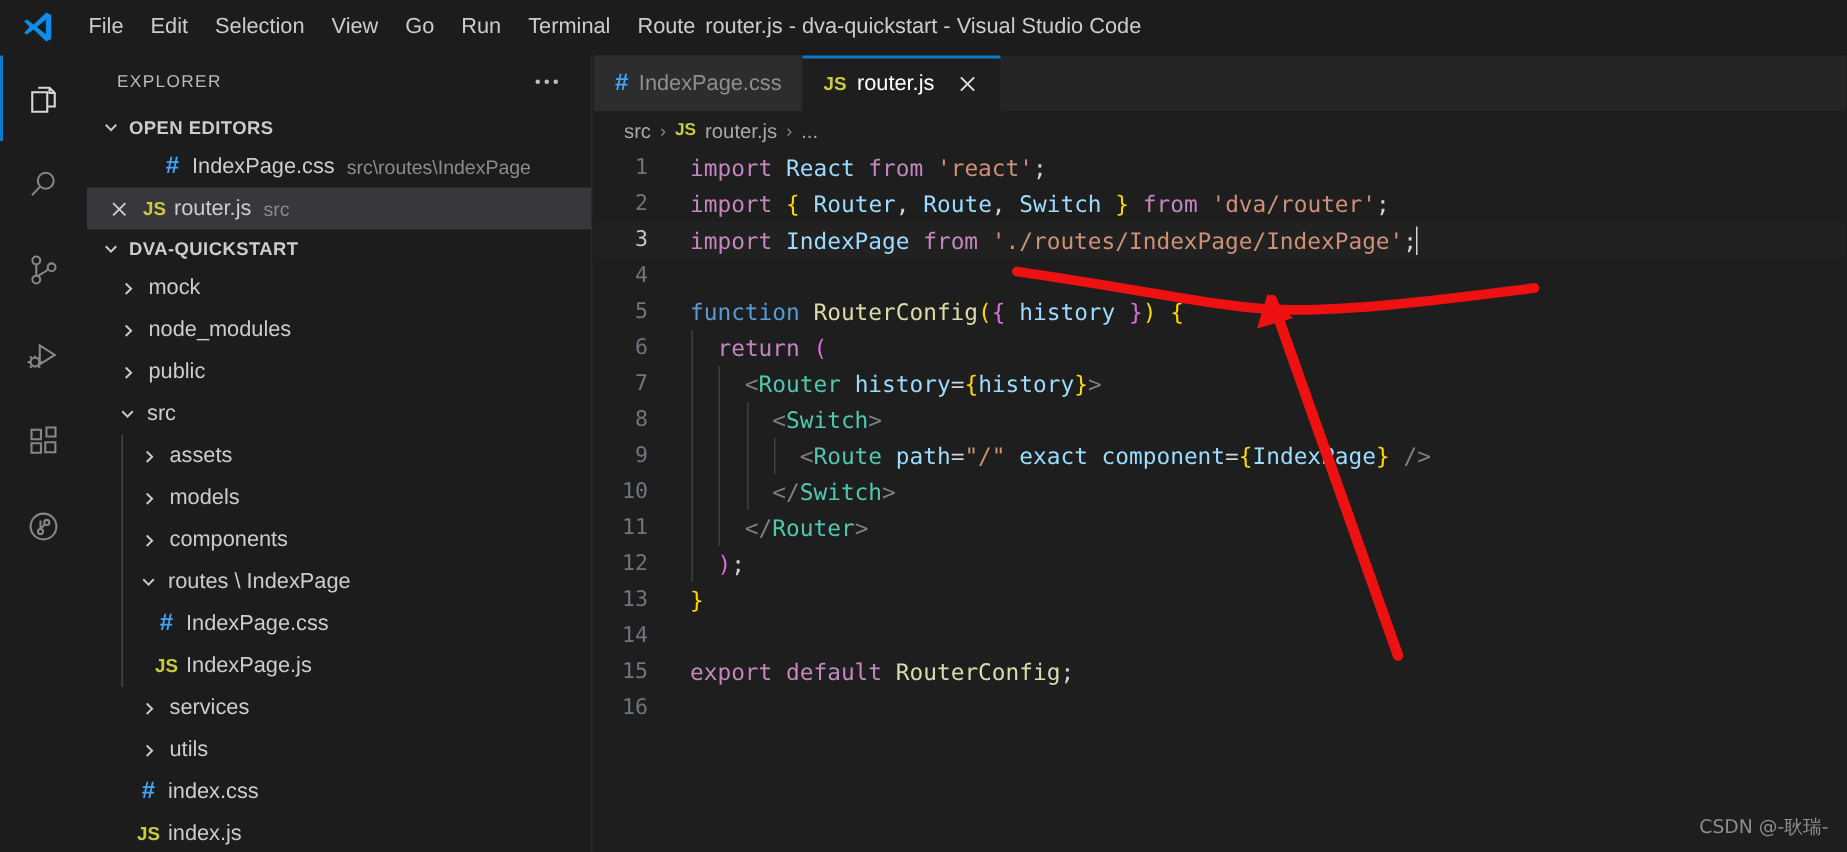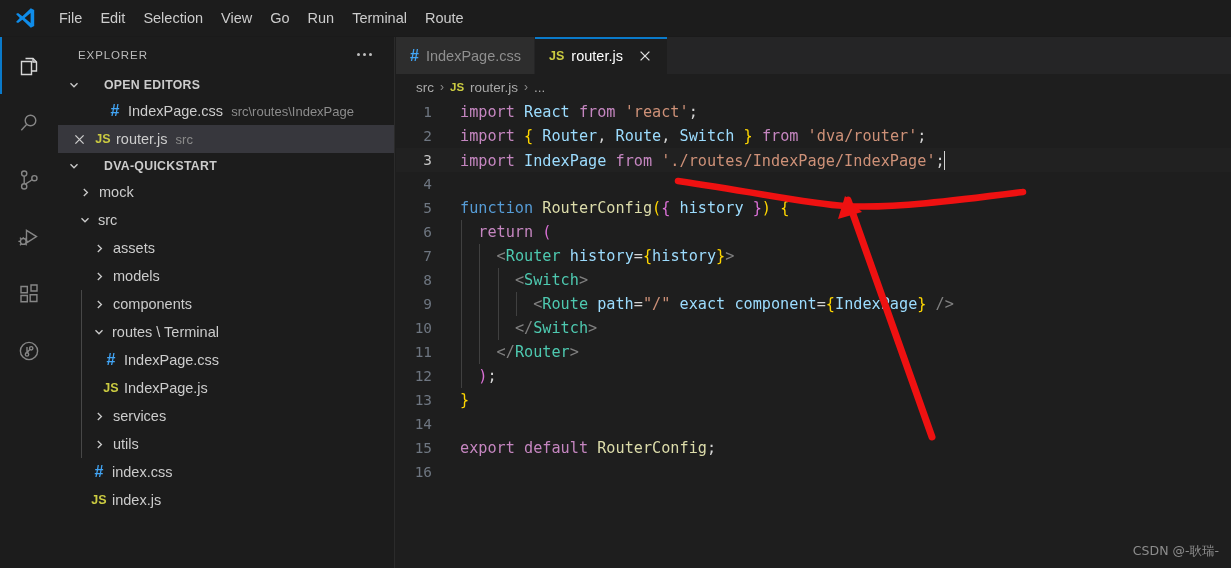--- a/index.html
+++ b/index.html
@@ -54,21 +54,21 @@
   }
   .sidebar-header {
     height: 35px; display: flex; align-items: center; justify-content: space-between;
     padding: 0 18px 0 20px;
   }
   .sidebar-title { font-size: 11.5px; letter-spacing: 0.9px; color: #bbbbbb; }
   .dots { display: flex; gap: 3px; align-items: center; cursor: pointer; padding: 4px; }
   .dots i { width: 3px; height: 3px; background: #bfbfbf; border-radius: 50%; display:block; }
 
   .section-head {
-    height: 25px; display: flex; align-items: center; gap: 22px; padding-left: 8px;
+    height: 25px; display: flex; align-items: center; gap: 4px; padding-left: 8px;
     font-size: 12.3px; font-weight: bold; color: #cccccc; letter-spacing: 0.3px; cursor: pointer;
   }
   .chev { width: 16px; height: 16px; flex: 0 0 16px; display:flex; align-items:center; justify-content:center; }
   .chev svg { display:block; }
   .chev path { fill: none; stroke: #cccccc; stroke-width: 1.3; }
 
   .row {
     height: 28px; display: flex; align-items: center; font-size: 14.5px;
     color: #cccccc; cursor: pointer; position: relative; white-space: nowrap;
   }
@@ -171,20 +171,21 @@
     <div class="menu-items">
       <div class="menu-item">File</div>
       <div class="menu-item">Edit</div>
       <div class="menu-item">Selection</div>
       <div class="menu-item">View</div>
       <div class="menu-item">Go</div>
       <div class="menu-item">Run</div>
       <div class="menu-item">Terminal</div>
       <div class="menu-item">Route</div>
     </div>
+    <div class="window-title">router.js - dva-quickstart - Visual Studio Code</div>
   </div>
 
   <div class="activitybar">
 
     <div class="act-item active">
       <span>
         <svg width="26" height="26" viewBox="0 0 26 26">
           <path class="act-icon-stroke" d="M5.5 8.5 L5.5 21.5 L15.5 21.5 L15.5 8.5 Z"></path>
           <path class="act-icon-stroke" d="M9.5 5.5 L17.0 5.5 L20.5 9.0 L20.5 18.0 L15.5 18.0"></path>
           <path class="act-icon-stroke" d="M17.0 5.5 L17.0 9.0 L20.5 9.0"></path>
@@ -299,21 +300,37 @@
 
       <div class="row" style="padding-left:18px;">
         <span class="twisty">
           <svg width="11" height="11" viewBox="0 0 11 11">
               <path d="M3.8 2.0 L7.4 5.5 L3.8 9.0"></path>
             </svg>
         </span>
         <span class="fname" style="margin-left:5px;">mock</span>
       </div>
 
-
+      <div class="row" style="padding-left:18px;">
+        <span class="twisty">
+          <svg width="11" height="11" viewBox="0 0 11 11">
+              <path d="M3.8 2.0 L7.4 5.5 L3.8 9.0"></path>
+            </svg>
+        </span>
+        <span class="fname" style="margin-left:5px;">node_modules</span>
+      </div>
+
+      <div class="row" style="padding-left:18px;">
+        <span class="twisty">
+          <svg width="11" height="11" viewBox="0 0 11 11">
+              <path d="M3.8 2.0 L7.4 5.5 L3.8 9.0"></path>
+            </svg>
+        </span>
+        <span class="fname" style="margin-left:5px;">public</span>
+      </div>
 
       <div class="row" style="padding-left:18px;">
         <span class="twisty">
           <svg width="12" height="12" viewBox="0 0 12 12">
               <path d="M2.5 4.2 L6 7.8 L9.5 4.2"></path>
             </svg>
         </span>
         <span class="fname" style="margin-left:4px;">src</span>
       </div>
 
@@ -343,21 +360,21 @@
         </span>
         <span class="fname" style="margin-left:5px;">components</span>
       </div>
 
       <div class="row" style="padding-left:32px;">
         <span class="twisty">
           <svg width="12" height="12" viewBox="0 0 12 12">
               <path d="M2.5 4.2 L6 7.8 L9.5 4.2"></path>
             </svg>
         </span>
-        <span class="fname" style="margin-left:4px;">routes \ Terminal</span>
+        <span class="fname" style="margin-left:4px;">routes \ IndexPage</span>
       </div>
 
       <div class="row" style="padding-left:40px;">
         <span class="ftype css">#</span>
         <span class="fname">IndexPage.css</span>
       </div>
 
       <div class="row" style="padding-left:40px;">
         <span class="ftype js">JS</span>
         <span class="fname">IndexPage.js</span>

